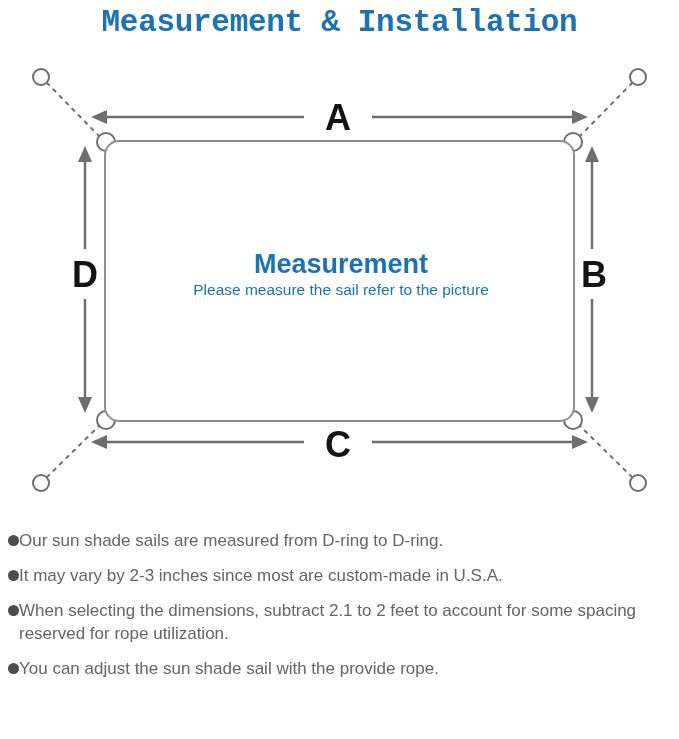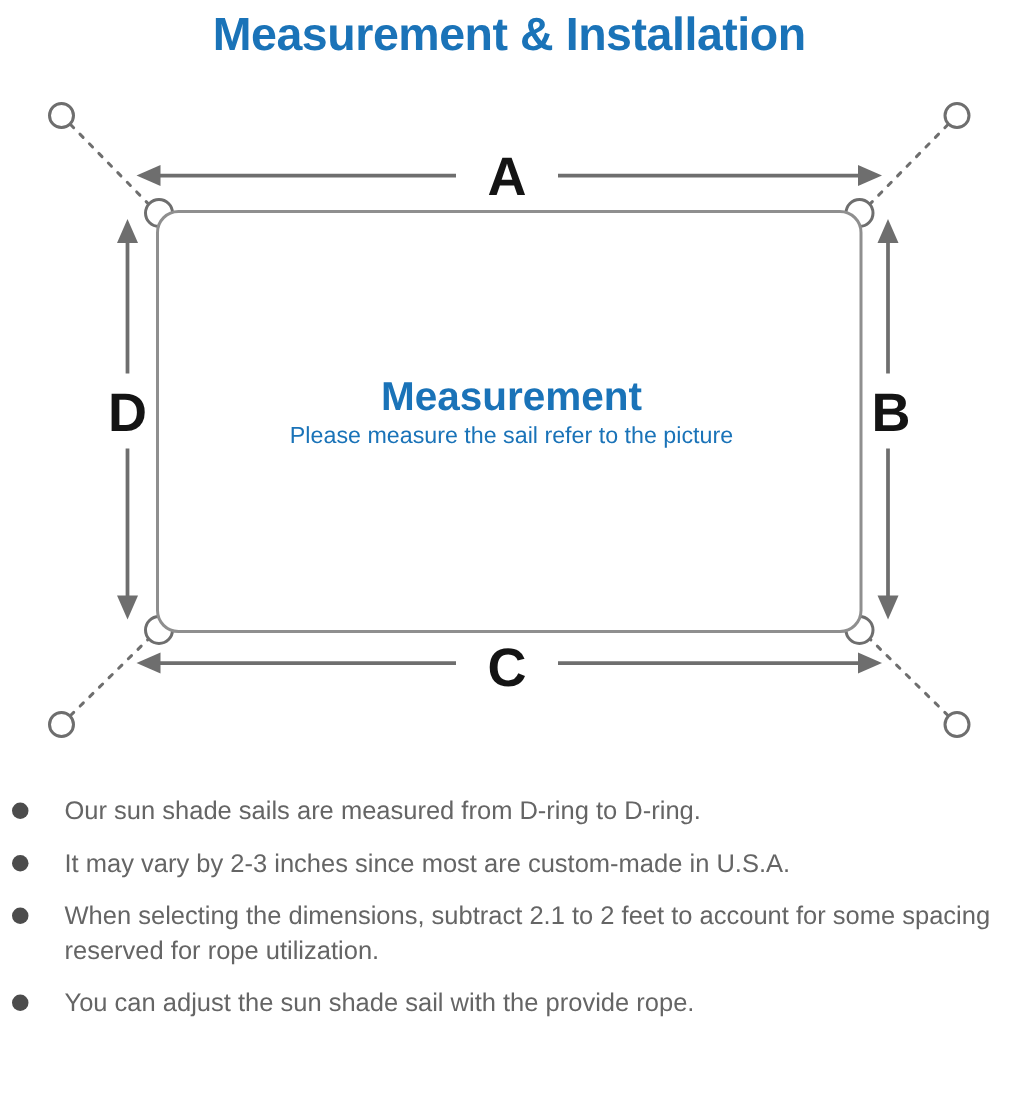--- a/index.html
+++ b/index.html
@@ -16,20 +16,21 @@
   h1.title {
     margin: 0;
     padding-top: 4px;
     height: 41px;
     line-height: 38px;
     text-align: center;
     font-size: 31px;
     font-weight: 700;
     letter-spacing: -0.3px;
     color: #1a73b8;
+    font-family: Liberation Mono, monospace;
   }
 
   svg.diagram { display: block; }
 
   .dash-line {
     stroke: #6e6e6e;
     stroke-width: 2;
     stroke-dasharray: 3 6;
     stroke-linecap: round;
     fill: none;
@@ -71,21 +72,21 @@
     text-anchor: middle;
   }
 
   ul.notes {
     list-style: none;
     margin: 9px 0 0 0;
     padding: 0 14px 0 8px;
   }
   ul.notes li {
     display: flex;
-    gap: 24px;
+    gap: 0;
     margin-bottom: 12px;
     font-size: 17px;
     line-height: 23px;
     color: #656565;
   }
   .bullet-dot {
     flex: 0 0 auto;
     width: 11px;
     height: 11px;
     border-radius: 50%;

